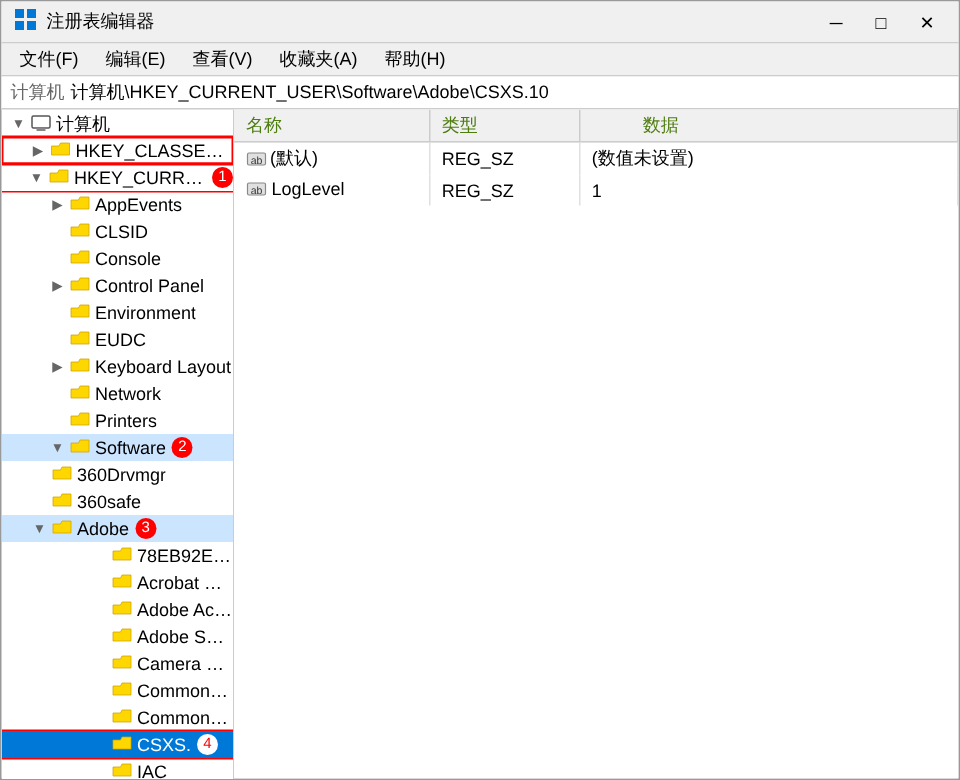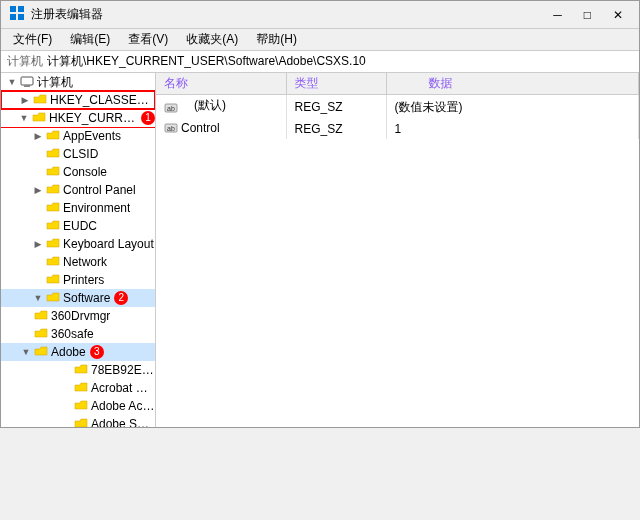--- a/index.html
+++ b/index.html
@@ -6,21 +6,21 @@
     body {
       font-family: 'Microsoft YaHei', SimSun, Arial, sans-serif;
       font-size: 12px;
       background: #f0f0f0;
       width: 640px;
       height: 520px;
       overflow: hidden;
     }
     .window {
       width: 640px;
-      height: 428px;
+      height: 520px;
       background: #fff;
       border: 1px solid #999;
       display: flex;
       flex-direction: column;
     }
     .title-bar {
       background: #f0f0f0;
       height: 28px;
       display: flex;
       align-items: center;
@@ -135,21 +135,21 @@
       border-collapse: collapse;
     }
     .reg-table th {
       text-align: left;
       padding: 2px 8px;
       font-size: 12px;
       font-weight: normal;
       background: #f0f0f0;
       border-bottom: 1px solid #ccc;
       border-right: 1px solid #ccc;
-      color: #8b5cf6;
+      color: #4d7c0f;
     }
     .reg-table td {
       padding: 2px 8px;
       font-size: 12px;
       border-right: 1px solid #e0e0e0;
       color: #000;
     }
     .reg-table .col-name { width: 130px; }
     .reg-table .col-type { width: 100px; }
     .reg-table .col-data { width: auto; padding-left: 42px; }
@@ -471,39 +471,39 @@
         <thead>
           <tr>
             <th class="col-name">名称</th>
             <th class="col-type">类型</th>
             <th class="col-data">数据</th>
           </tr>
         </thead>
         <tbody>
           <tr>
             <td>
-              <span style="display:inline-flex;align-items:flex-end;gap:16px;">
+              <span style="display:inline-flex;align-items:center;gap:2px;">
                 <svg width="14" height="12" viewBox="0 0 14 12">
                     <rect x="1" y="2" width="12" height="8" rx="1" fill="#e0e0e0" stroke="#888" stroke-width="0.8"></rect>
                     <text x="7" y="9" text-anchor="middle" font-size="7" fill="#333">ab</text>
                   </svg>
                 <span>(默认)</span>
               </span>
             </td>
             <td>REG_SZ</td>
             <td>(数值未设置)</td>
           </tr>
           <tr>
             <td>
               <span style="display:inline-flex;align-items:center;gap:3px;">
                 <svg width="14" height="12" viewBox="0 0 14 12">
                     <rect x="1" y="2" width="12" height="8" rx="1" fill="#e0e0e0" stroke="#888" stroke-width="0.8"></rect>
                     <text x="7" y="9" text-anchor="middle" font-size="7" fill="#333">ab</text>
                   </svg>
-                <span>Control</span>
+                <span>LogLevel</span>
               </span>
             </td>
             <td>REG_SZ</td>
             <td>1</td>
           </tr>
         </tbody>
       </table>
     </div>
   </div>
 </div>

